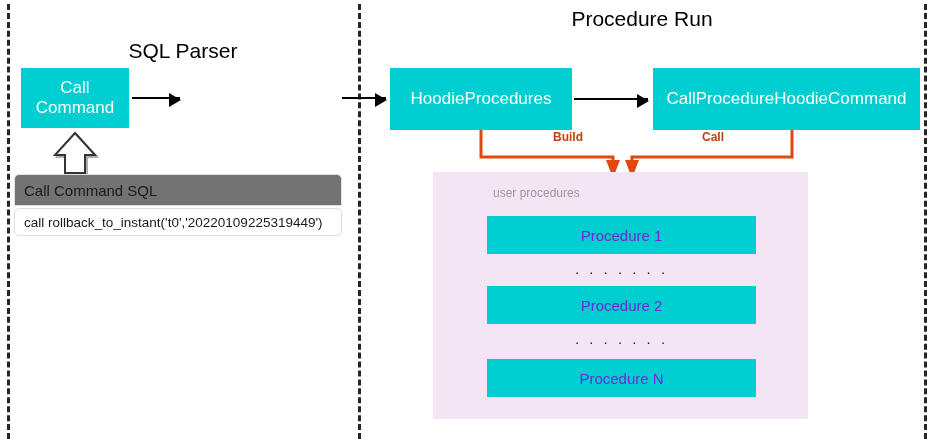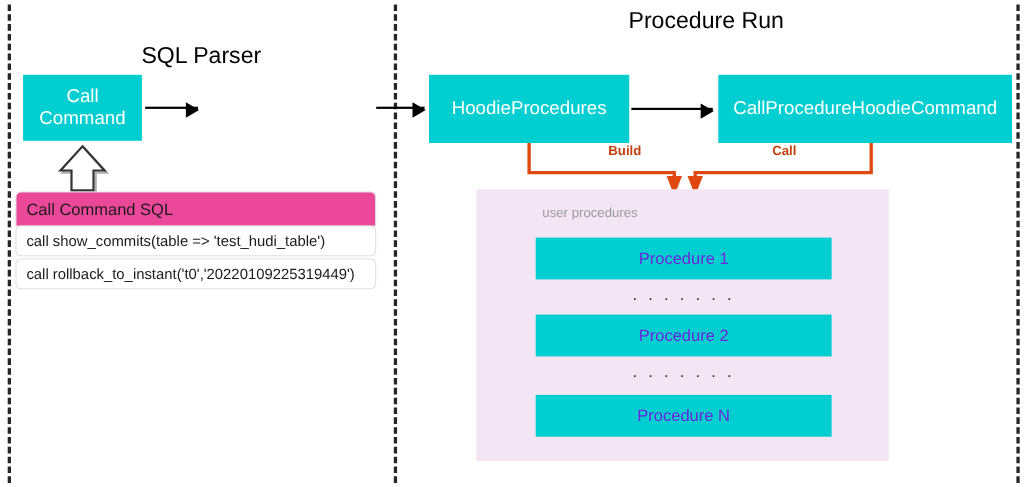--- a/index.html
+++ b/index.html
@@ -81,21 +81,21 @@
     border: 1px solid #e0e0e0;
     border-radius: 5px;
     font-size: 13.5px;
     color: #1a1a1a;
     display: flex;
     align-items: center;
     padding-left: 9px;
     white-space: nowrap;
   }
   .sql-row.header {
-    background: #ec4899;
+    background: #737373;
     font-size: 15px;
     border-radius: 5px 5px 0 0;
   }
 
   
   .orange-svg { position: absolute; left: 0; top: 0; }
   .conn-label {
     position: absolute;
     font-size: 12px;
     color: #c2410c;
@@ -159,21 +159,20 @@
 
   <div class="hollow-arrow" style="left:50px; top:130px; width:52px; height:46px;">
     <svg width="52" height="46" viewBox="0 0 52 46">
       <polygon points="25,3 45,25 35,25 35,43 15,43 15,25 5,25" fill="#ffffff" stroke="#4d4d4d" stroke-width="2" transform="translate(2,2)" opacity="0.45"></polygon>
       <polygon points="25,3 45,25 35,25 35,43 15,43 15,25 5,25" fill="#ffffff" stroke="#333333" stroke-width="2"></polygon>
     </svg>
   </div>
 
   <div class="sqlcard" style="left:14px; top:174px; width:328px;">
     <div class="sql-row header" style="height:32px;">Call Command SQL</div>
-    <div class="sql-row" style="height:28px; margin-top:-1px;">call show_commits(table =&gt; 'test_hudi_table')</div>
     <div class="sql-row" style="height:28px; margin-top:2px;">call rollback_to_instant('t0','20220109225319449')</div>
   </div>
 
   <div class="tealbox" style="left:390px; top:68px; width:182px; height:62px;">HoodieProcedures</div>
 
   <div class="arrow-black" style="left:574px; top:98px; width:74px;"></div>
 
   <div class="tealbox" style="left:653px; top:68px; width:267px; height:62px;">CallProcedureHoodieCommand</div>
 
   <svg class="orange-svg" width="932" height="443">

